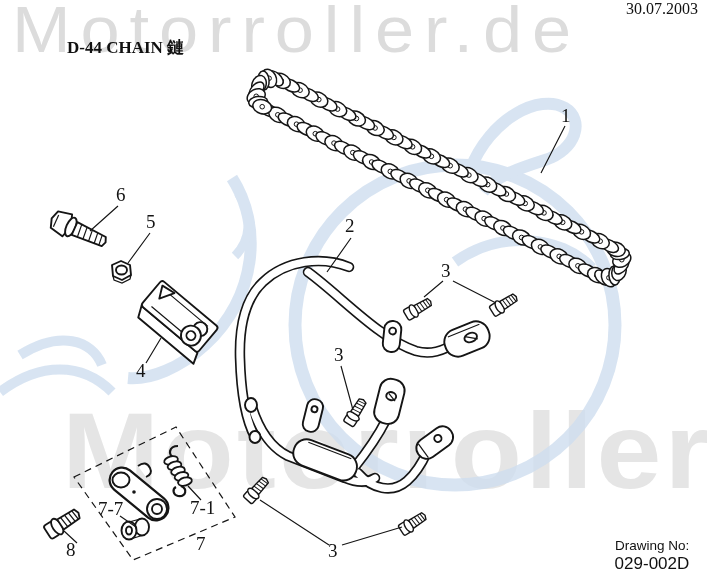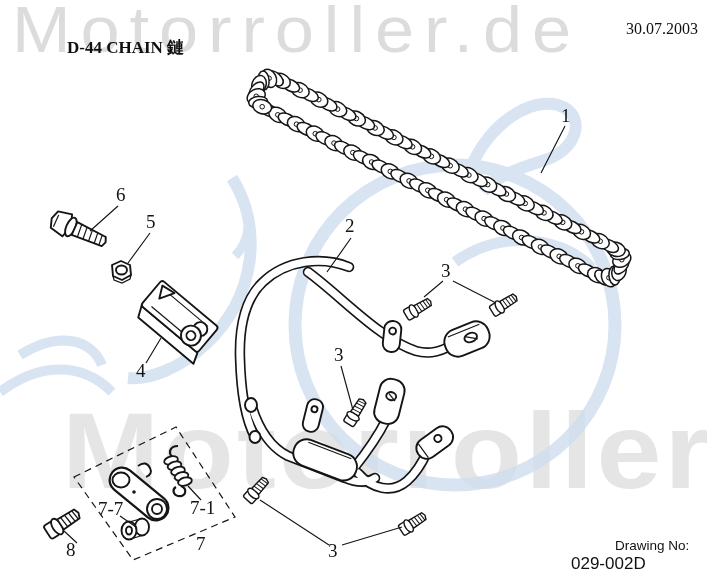--- a/index.html
+++ b/index.html
@@ -7,25 +7,25 @@
         font-family:"Liberation Sans",sans-serif;}
   .layer{position:absolute;left:0;top:0;width:707px;height:588px;}
   
   .wm-top{position:absolute;left:12px;top:0px;font-size:64px;line-height:60px;font-weight:400;
           color:#dcdcdc;letter-spacing:9px;white-space:nowrap;transform:scaleX(1.1);transform-origin:left top;}
   .wm-mid{position:absolute;left:62px;top:398px;font-size:108px;line-height:105px;font-weight:700;
           color:#e5e5e5;letter-spacing:3px;white-space:nowrap;transform:scaleX(1.08);transform-origin:left top;}
   .wm-de{position:absolute;left:566px;top:376px;font-size:48px;font-weight:700;color:#b5cbe7;}
   
   .title{position:absolute;left:67px;top:36px;font:bold 17px "Liberation Serif",serif;color:#111;}
-  .date{position:absolute;left:606px;top:20px;width:92px;text-align:right;
+  .date{position:absolute;left:606px;top:0;width:92px;text-align:right;
         font:16px "Liberation Serif",serif;color:#111;}
   .dwg{position:absolute;left:571px;top:538px;color:#111;}
   .dwg .l1{font:13.5px "Liberation Sans",sans-serif;margin-left:44px;}
-  .dwg .l2{font:17px "Liberation Sans",sans-serif;margin-top:1px;}
+  .dwg .l2{font:17px "Liberation Sans",sans-serif;margin-top:1px;text-align:right;}
   .co{position:absolute;font:19px "Liberation Serif",serif;color:#141414;}
   svg{display:block;}
   .tubeO{fill:none;stroke:#151515;stroke-width:10.5;stroke-linecap:round;}
   .tubeI{fill:none;stroke:#ffffff;stroke-width:7.2;stroke-linecap:round;}
   .pl{fill:#fff;stroke:#151515;stroke-width:1.9;stroke-linejoin:round;}
   .thin{fill:none;stroke:#151515;stroke-width:1.2;}
   .ldr{fill:none;stroke:#151515;stroke-width:1.15;}
   .blue{fill:none;stroke:#cfdeef;opacity:.8;}
 </style>
 </head>

